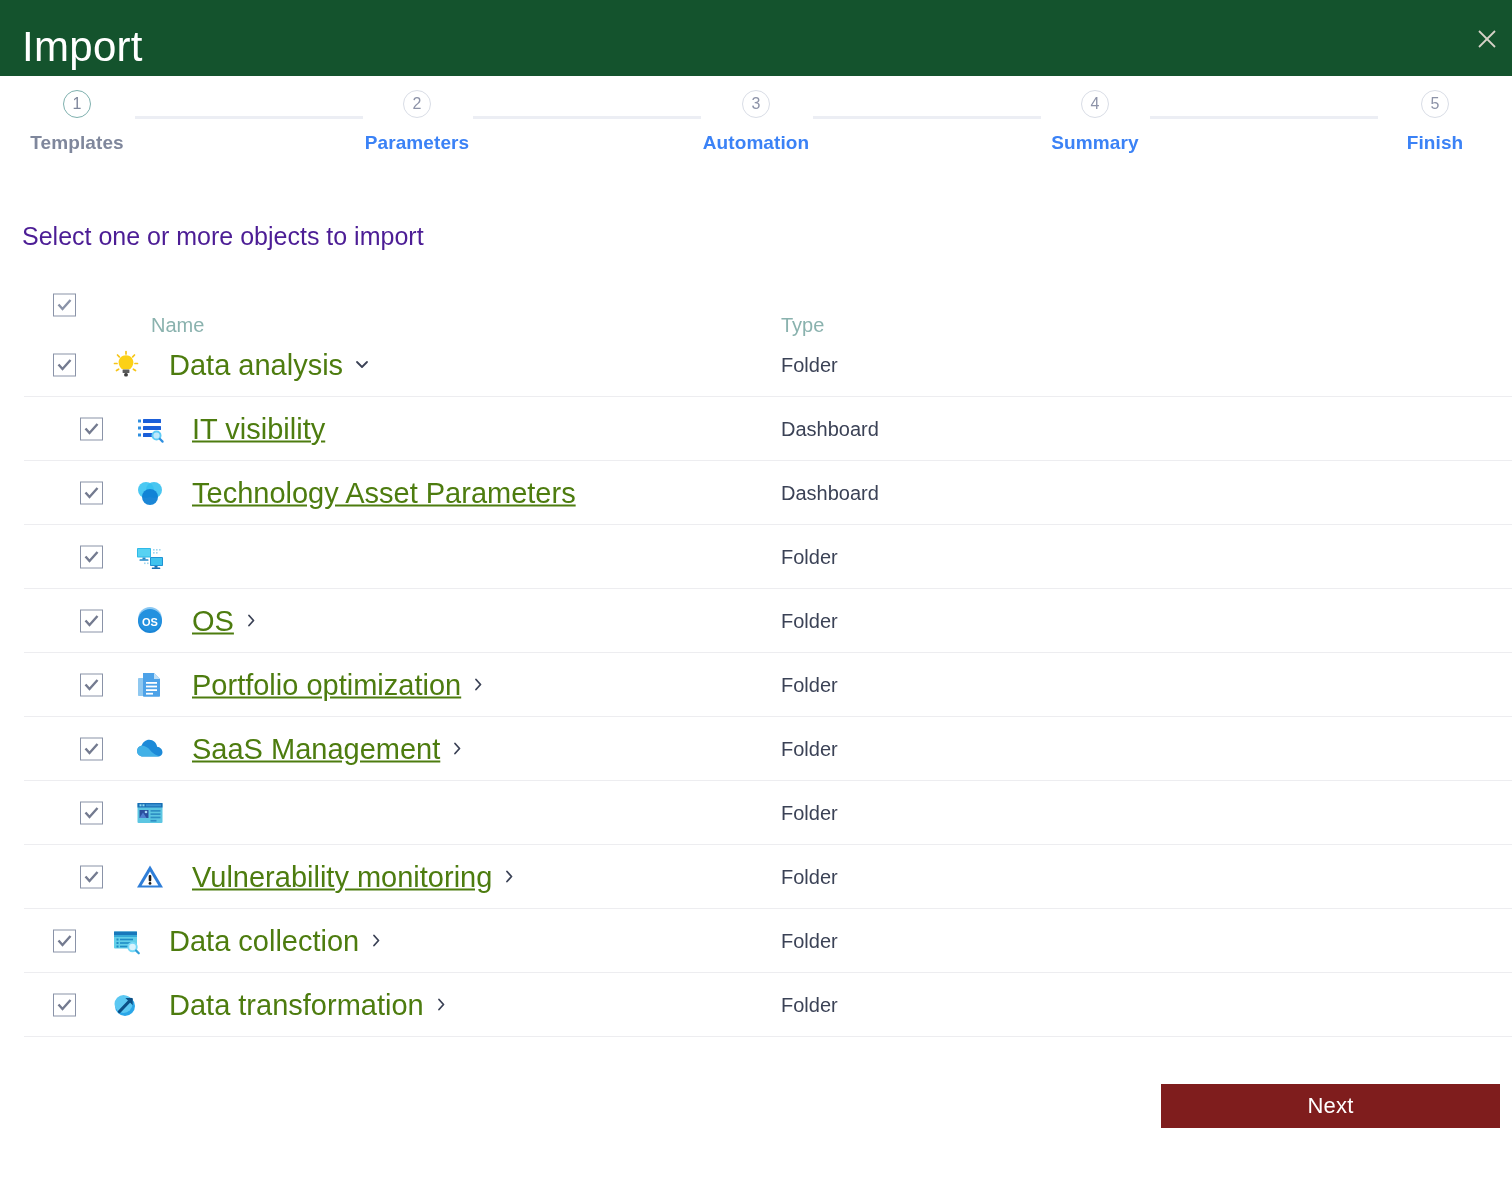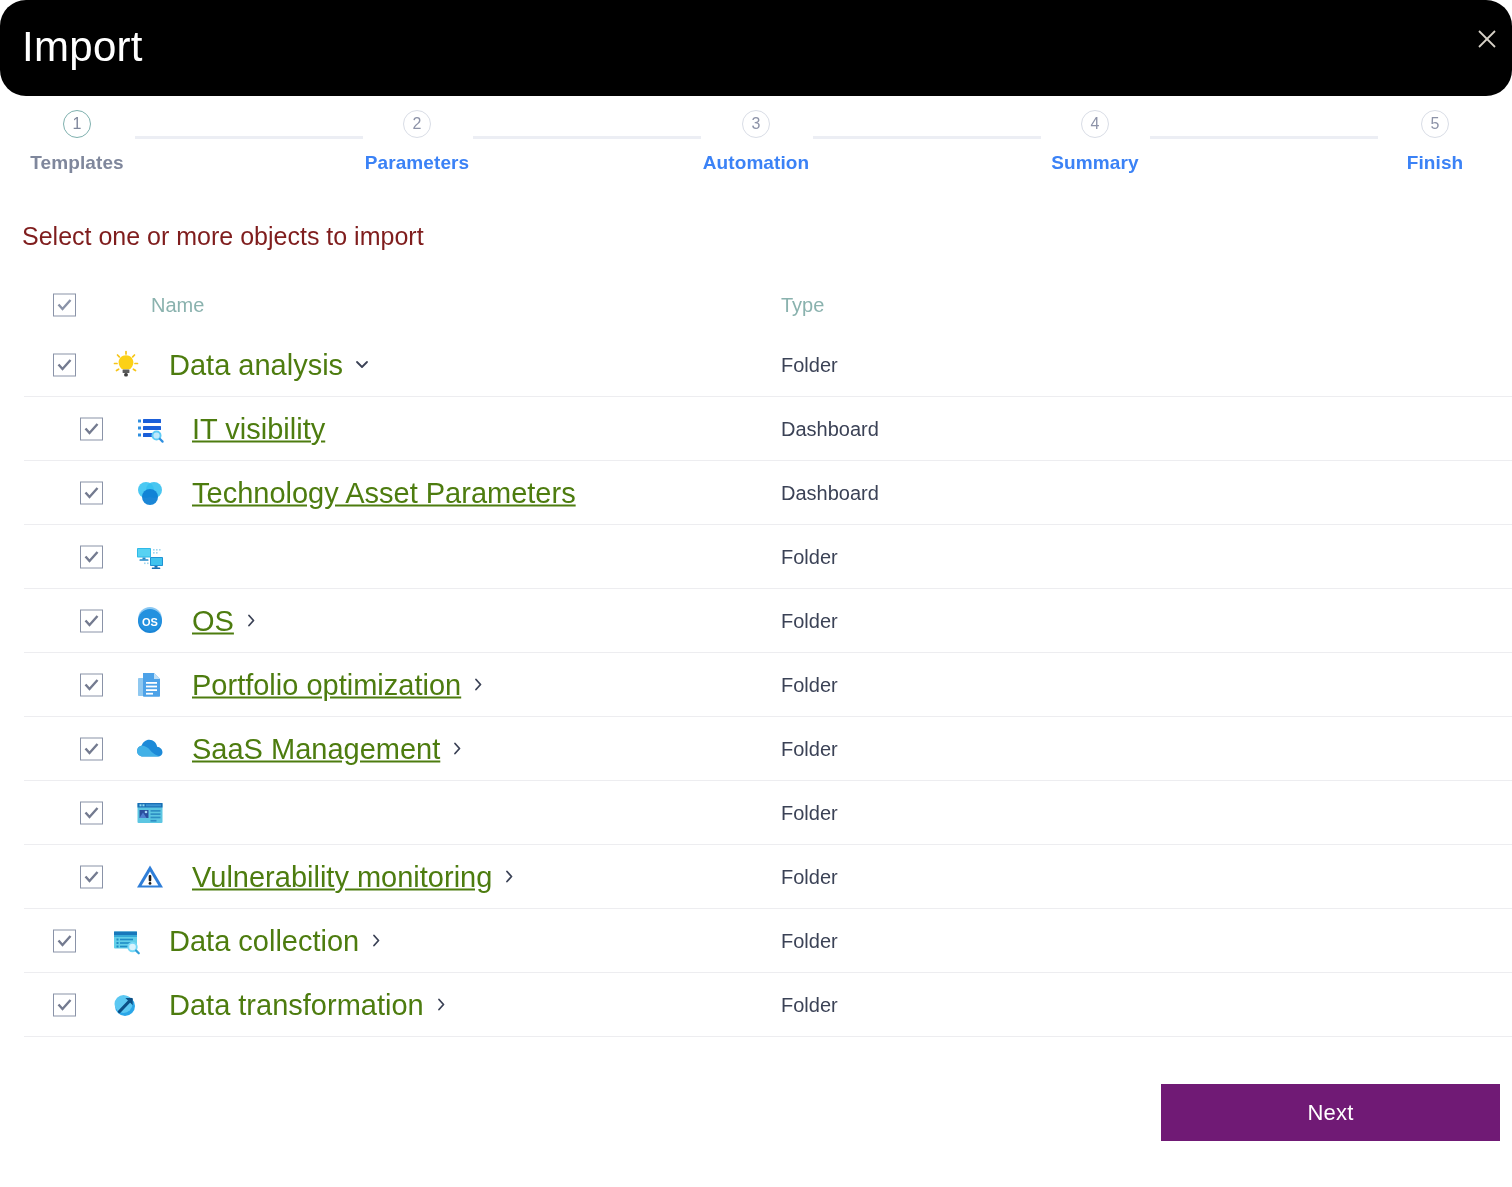--- a/index.html
+++ b/index.html
@@ -10,23 +10,22 @@
     height: 1187px;
     background: #ffffff;
     font-family: "Liberation Sans", sans-serif;
     overflow: hidden;
   }
 
   
   .titlebar {
     position: relative;
     width: 1512px;
-    height: 96px;
-    background: #000000;
-    border-radius: 26px;
+    height: 76px;
+    background: #14532d;
   }
   .titlebar-title {
     position: absolute;
     left: 22px;
     top: 19px;
     font-size: 42px;
     font-weight: 300;
     color: #ffffff;
     letter-spacing: 0.3px;
     line-height: 56px;
@@ -88,21 +87,21 @@
     background: #eceef4;
   }
 
   
   .instruction {
     position: absolute;
     left: 22px;
     top: 222px;
     font-size: 25px;
     font-weight: 300;
-    color: #7f1d1d;
+    color: #4c1d95;
   }
 
   
   .table {
     position: absolute;
     left: 0;
     top: 276px;
     width: 1512px;
   }
   .row {
@@ -111,20 +110,21 @@
     border-bottom: 1px solid #ededf0;
     width: 1488px;
     margin-left: 24px;
   }
   .row.header { border-bottom: none; height: 57px; }
   .row.header .cell-name,
   .row.header .cell-type {
     color: #8ab2ae;
     font-size: 20px;
     font-weight: 400;
+    margin-top: 20px;
   }
 
   .cb {
     position: absolute;
     top: 50%;
     transform: translateY(-50%);
     width: 23px;
     height: 23px;
     border: 1px solid #8a93a8;
     background: #ffffff;
@@ -184,22 +184,22 @@
     cursor: pointer;
   }
   .expander svg { display: block; }
 
   
   .next-btn {
     position: absolute;
     left: 1161px;
     top: 1084px;
     width: 339px;
-    height: 57px;
-    background: #701a75;
+    height: 44px;
+    background: #7f1d1d;
     border: none;
     color: #ffffff;
     font-size: 22px;
     font-weight: 400;
     font-family: "Liberation Sans", sans-serif;
     cursor: pointer;
     letter-spacing: 0.2px;
   }
 </style>
 </head>

